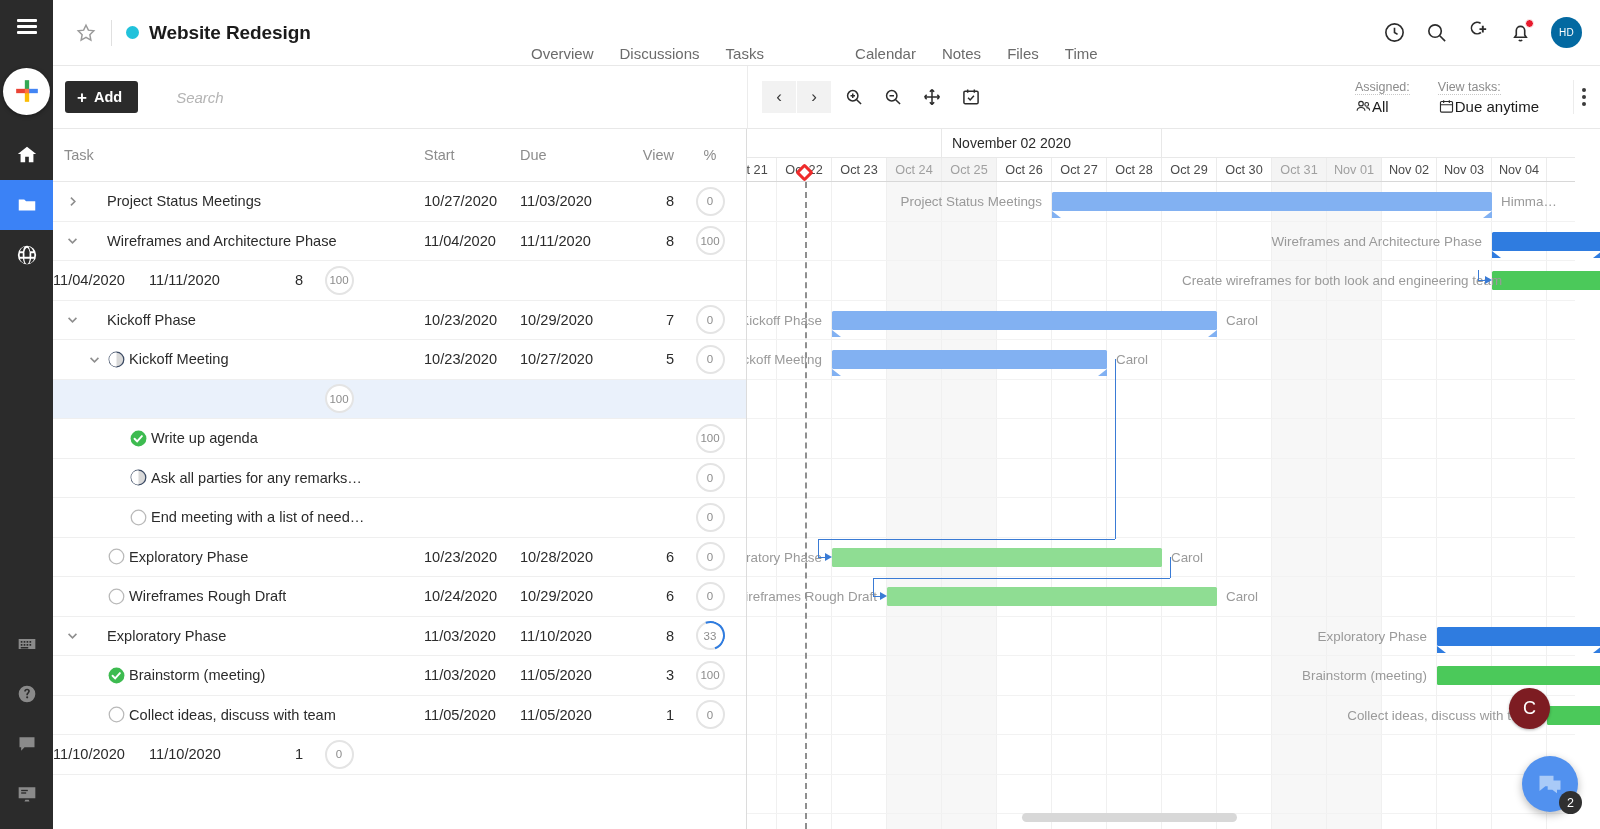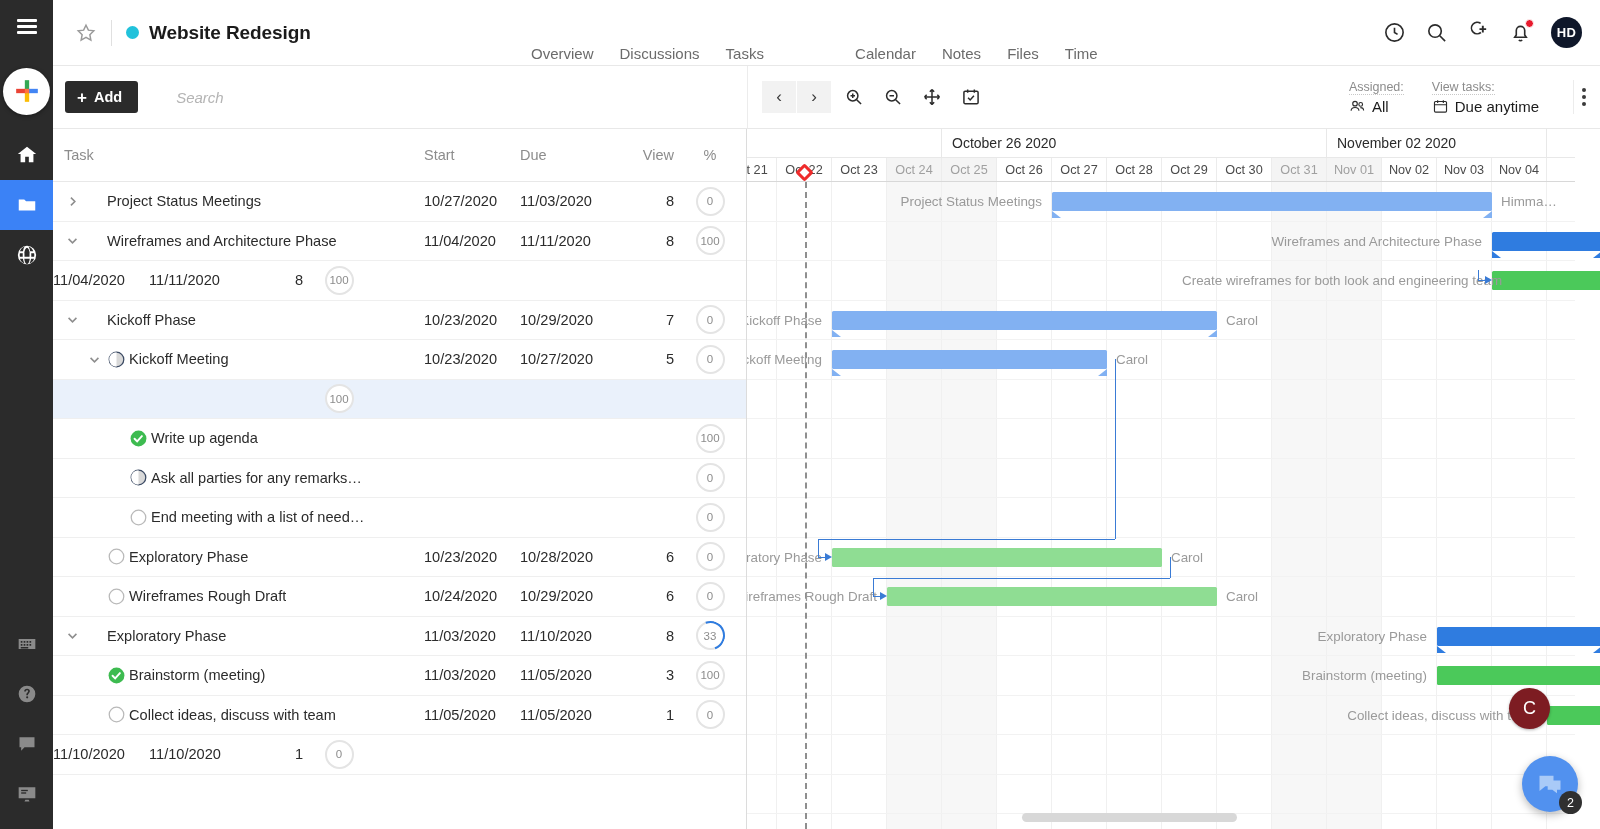--- a/index.html
+++ b/index.html
@@ -64,22 +64,22 @@
   .nav-tab.active { color: #1b1b1b; font-weight: 600; border-bottom-color: #1b1b1b; margin-top: 48px; }
 
   .top-right { margin-left: auto; display: flex; align-items: center; gap: 19px; padding-right: 2px; }
   .top-ico { width: 23px; height: 23px; cursor: pointer; position: relative; }
   .top-ico svg { width: 23px; height: 23px; fill: none; stroke: #2b2b2b; stroke-width: 1.7; }
   .notif-dot {
     position: absolute; right: -2px; top: -2px; width: 9px; height: 9px;
     border-radius: 50%; background: #e8192c; border: 1.5px solid #fff;
   }
   .avatar-hd {
-    width: 31px; height: 31px; border-radius: 50%; background: #0f172a; color: #fff;
-    font-size: 13px; font-weight: 700; display: flex; align-items: center; justify-content: center;
+    width: 31px; height: 31px; border-radius: 50%; background: #0369a1; color: #fff;
+    font-size: 10px; font-weight: 400; display: flex; align-items: center; justify-content: center;
     cursor: pointer; letter-spacing: .3px;
   }
 
   
   .subbar { height: 62px; display: flex; align-items: center; background: #fff; flex: 0 0 62px; position: relative; }
   .sub-left { width: 694px; display: flex; align-items: center; padding-left: 12px; flex: 0 0 694px; }
   .btn-add {
     background: #2b2b2b; color: #fff; border: none; border-radius: 3px;
     height: 32px; padding: 0 16px 0 12px; font-size: 14.5px; font-weight: 700;
     display: flex; align-items: center; gap: 7px; cursor: pointer;
@@ -98,21 +98,21 @@
     width: 34px; height: 32px; background: #f2f2f2; border: none; cursor: pointer;
     display: flex; align-items: center; justify-content: center; color: #3a3a3a;
     font-size: 17px; margin-right: 1px;
   }
   .gtool { width: 34px; height: 32px; display: flex; align-items: center; justify-content: center; cursor: pointer; margin-left: 5px; }
   .gtool svg { width: 20px; height: 20px; fill: none; stroke: #2b2b2b; stroke-width: 1.8; }
 
   .filters { margin-left: auto; display: flex; align-items: center; gap: 28px; padding-right: 6px; }
   .filter-grp { display: flex; flex-direction: column; gap: 3px; cursor: pointer; }
   .filter-lbl { font-size: 12.5px; color: #8c8c8c; border-bottom: 1px dotted #c8c8c8; align-self: flex-start; }
-  .filter-val { font-size: 15px; color: #1b1b1b; display: flex; align-items: center; gap: 6px; }
+  .filter-val { font-size: 15px; color: #1b1b1b; display: flex; align-items: center; }
   .filter-val svg { width: 17px; height: 17px; fill: none; stroke: #2b2b2b; stroke-width: 1.6; }
   .kebab { display: flex; flex-direction: column; gap: 3px; cursor: pointer; padding: 6px 8px; border-left: 1px solid #ececec; margin-left: 6px; height: 34px; justify-content: center;}
   .kebab i { width: 4px; height: 4px; border-radius: 50%; background: #3a3a3a; display: block; }
 
   
   .body-split { flex: 1 1 auto; display: flex; min-height: 0; border-top: 1px solid #e8e8e8; position: relative; }
 
   
   .table-pane { width: 694px; flex: 0 0 694px; border-right: 1px solid #dcdcdc; background: #fff; position: relative; overflow: hidden; }
   .tbl-head {
@@ -640,21 +640,20 @@
               <div class="c-days">1</div>
               <div class="c-pct"><span class="ring">0</span></div>
             </div>
           </div>
       </div>
 
       <div class="gantt-pane">
         <div class="gantt-inner" id="gantt-inner" style="left: -25px;">
           <div class="wk-row" id="wk-row">
               <div class="wk-cell" style="width: 220px; flex: 0 0 220px;"></div>
-              <div class="wk-cell" style="width: 385px; flex: 0 0 385px;">October 26 2020</div>
               <div class="wk-cell" style="width: 220px; flex: 0 0 220px;">November 02 2020</div>
             </div>
           <div class="day-row" id="day-row">
               <div class="day-cell">Oct 21</div>
               <div class="day-cell">Oct 22</div>
               <div class="day-cell">Oct 23</div>
               <div class="day-cell we">Oct 24</div>
               <div class="day-cell we">Oct 25</div>
               <div class="day-cell">Oct 26</div>
               <div class="day-cell">Oct 27</div>

